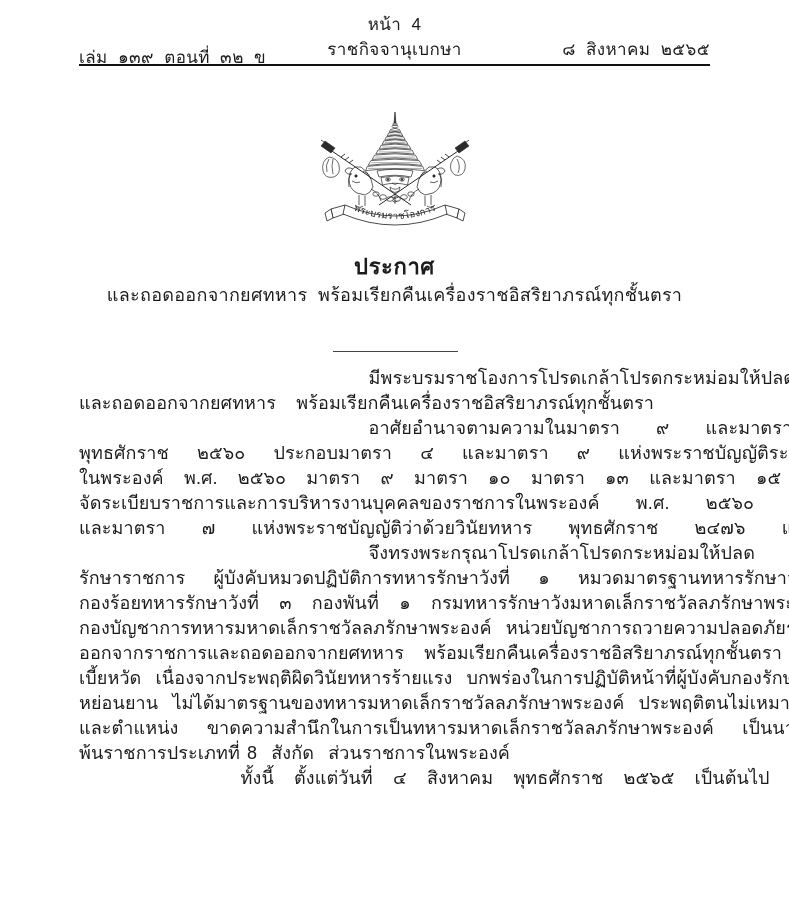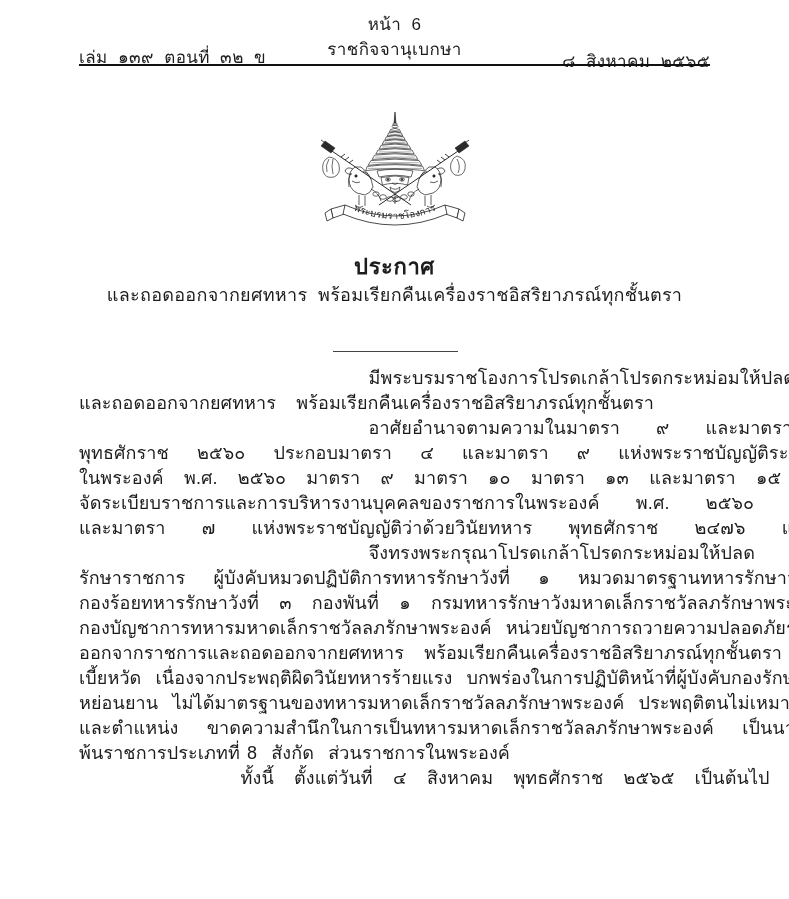--- a/index.html
+++ b/index.html
@@ -74,21 +74,20 @@
 
   .header-right {
     position: absolute;
     right: 0;
     top: 0;
     font-size: 17px;
     line-height: 24px;
     letter-spacing: 0.4px;
     white-space: pre;
     text-align: right;
-    margin-top: 12px;
   }
 
   .header-rule {
     position: absolute;
     left: 79px;
     top: 64px;
     width: 631px;
     height: 0;
     border-top: 2px solid #111111;
   }
@@ -185,21 +184,21 @@
     word-spacing: 4px;
     text-align: center;
   }
 </style>
 </head>
 <body>
 
 <div class="page">
 
   <div class="gazette-header">
-    <div class="header-center-top">หน้า  6</div>
+    <div class="header-center-top">หน้า  4</div>
     <div class="header-row">
       <div class="header-left">เล่ม  ๑๓๙  ตอนที่  ๓๒  ข</div>
       <div class="header-center">ราชกิจจานุเบกษา</div>
       <div class="header-right">๘  สิงหาคม  ๒๕๖๕</div>
     </div>
   </div>
   <div class="header-rule"></div>
 
   <div class="emblem-wrap">
     <svg class="emblem" viewBox="0 0 176 126" aria-hidden="true">

